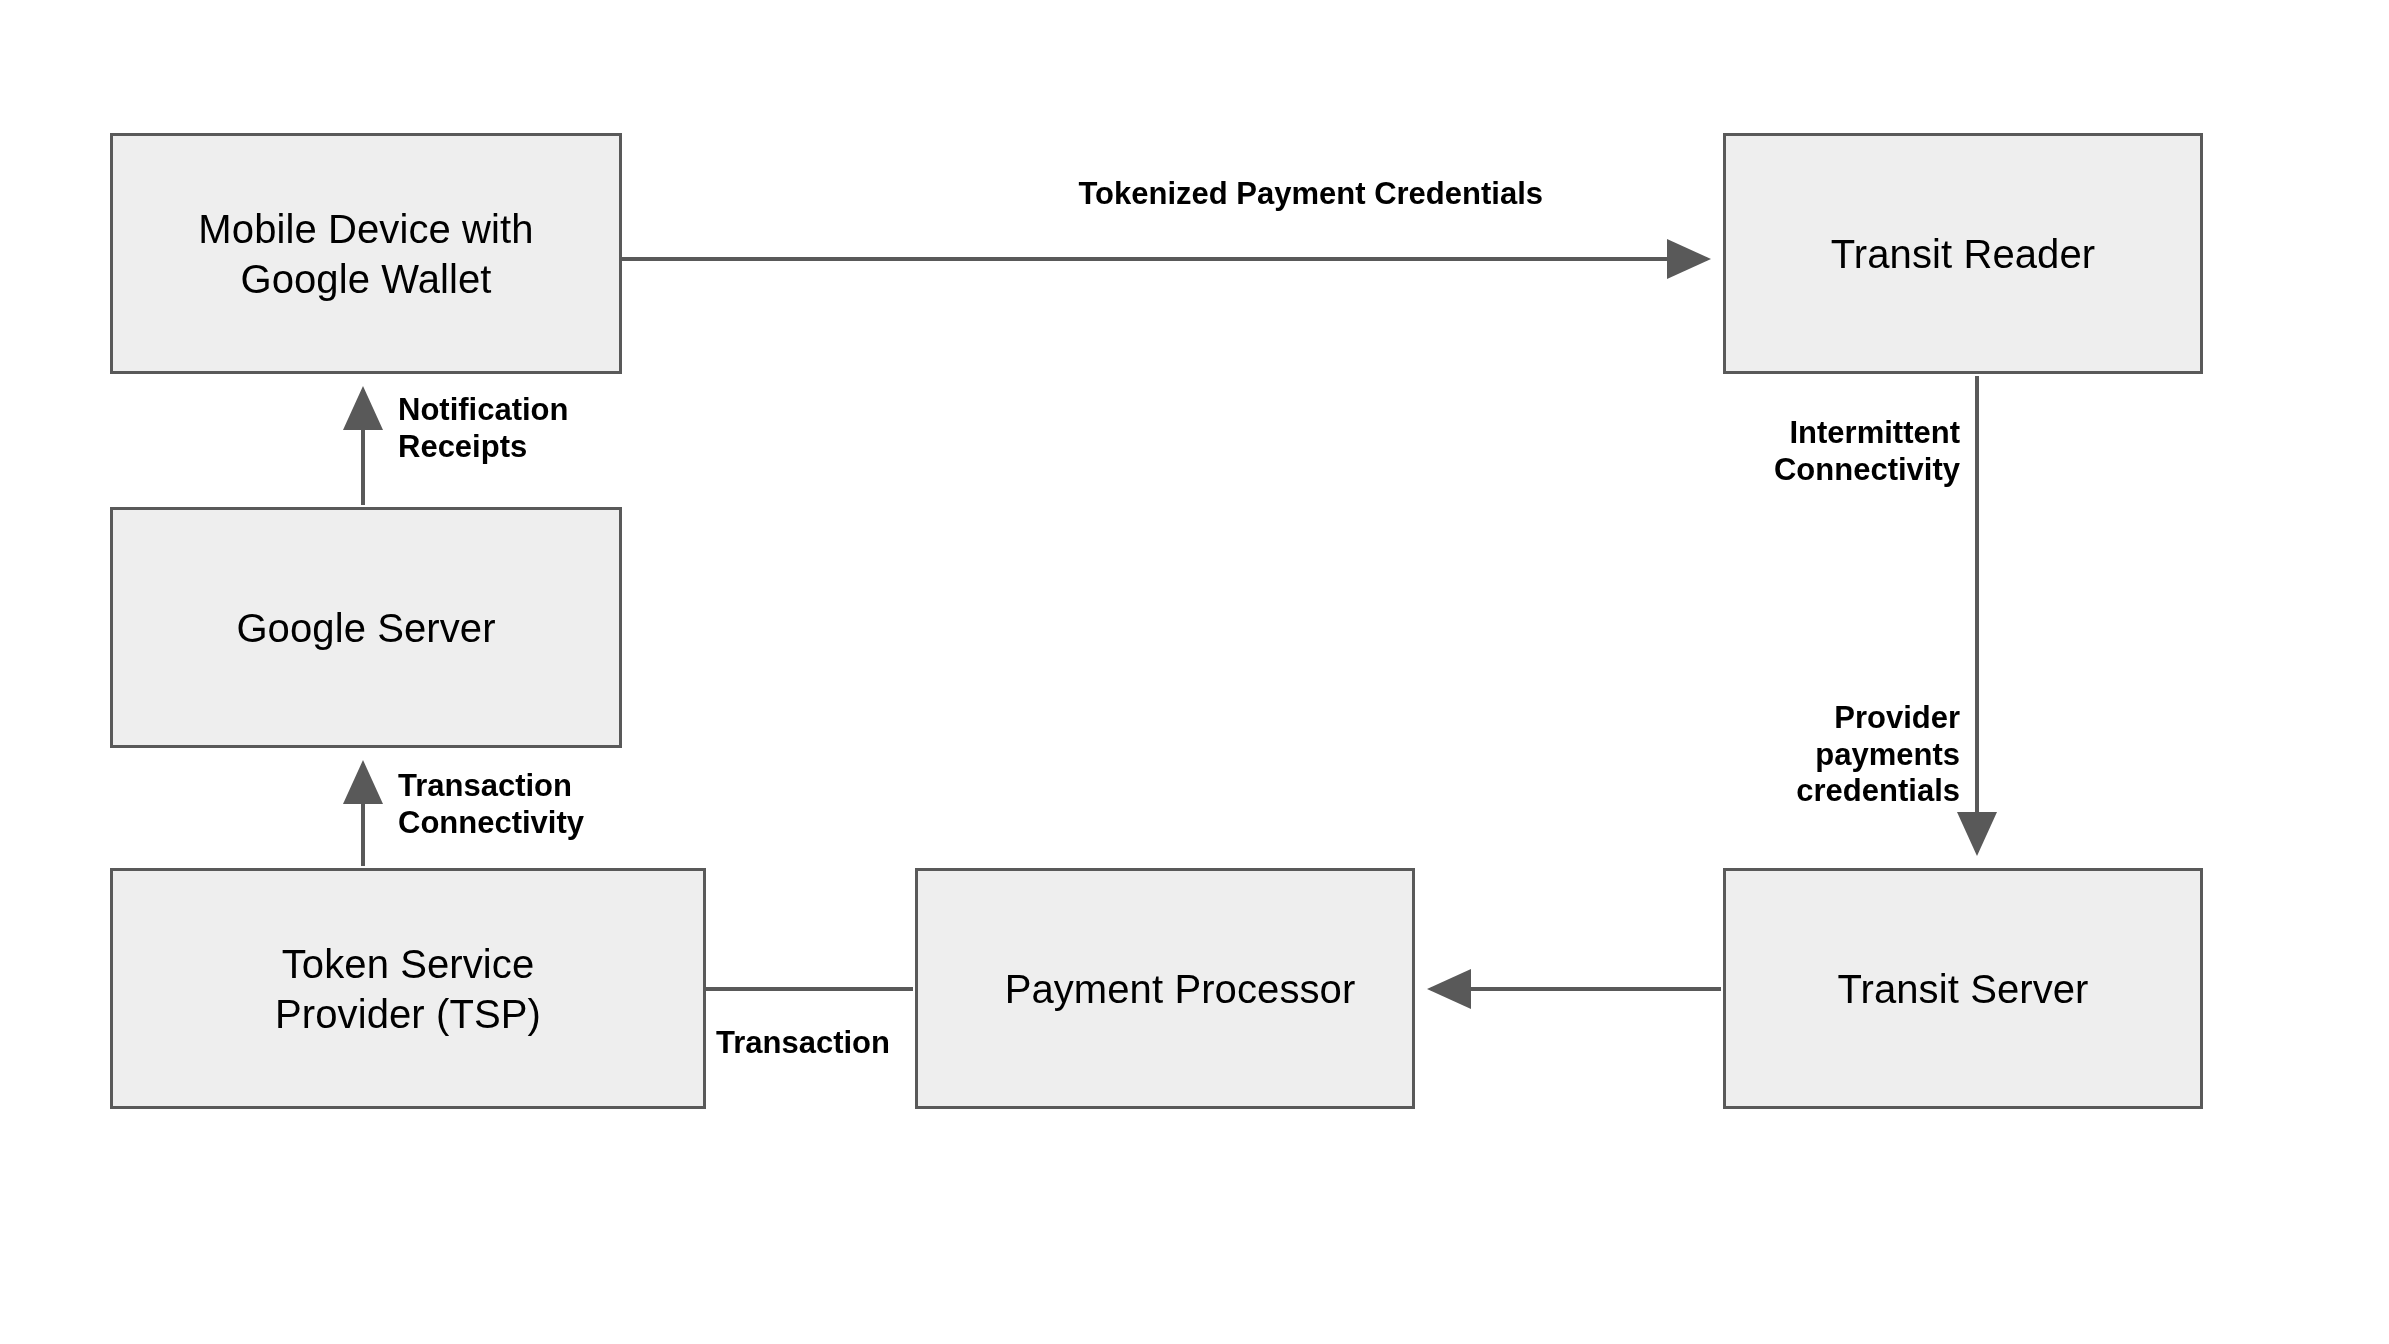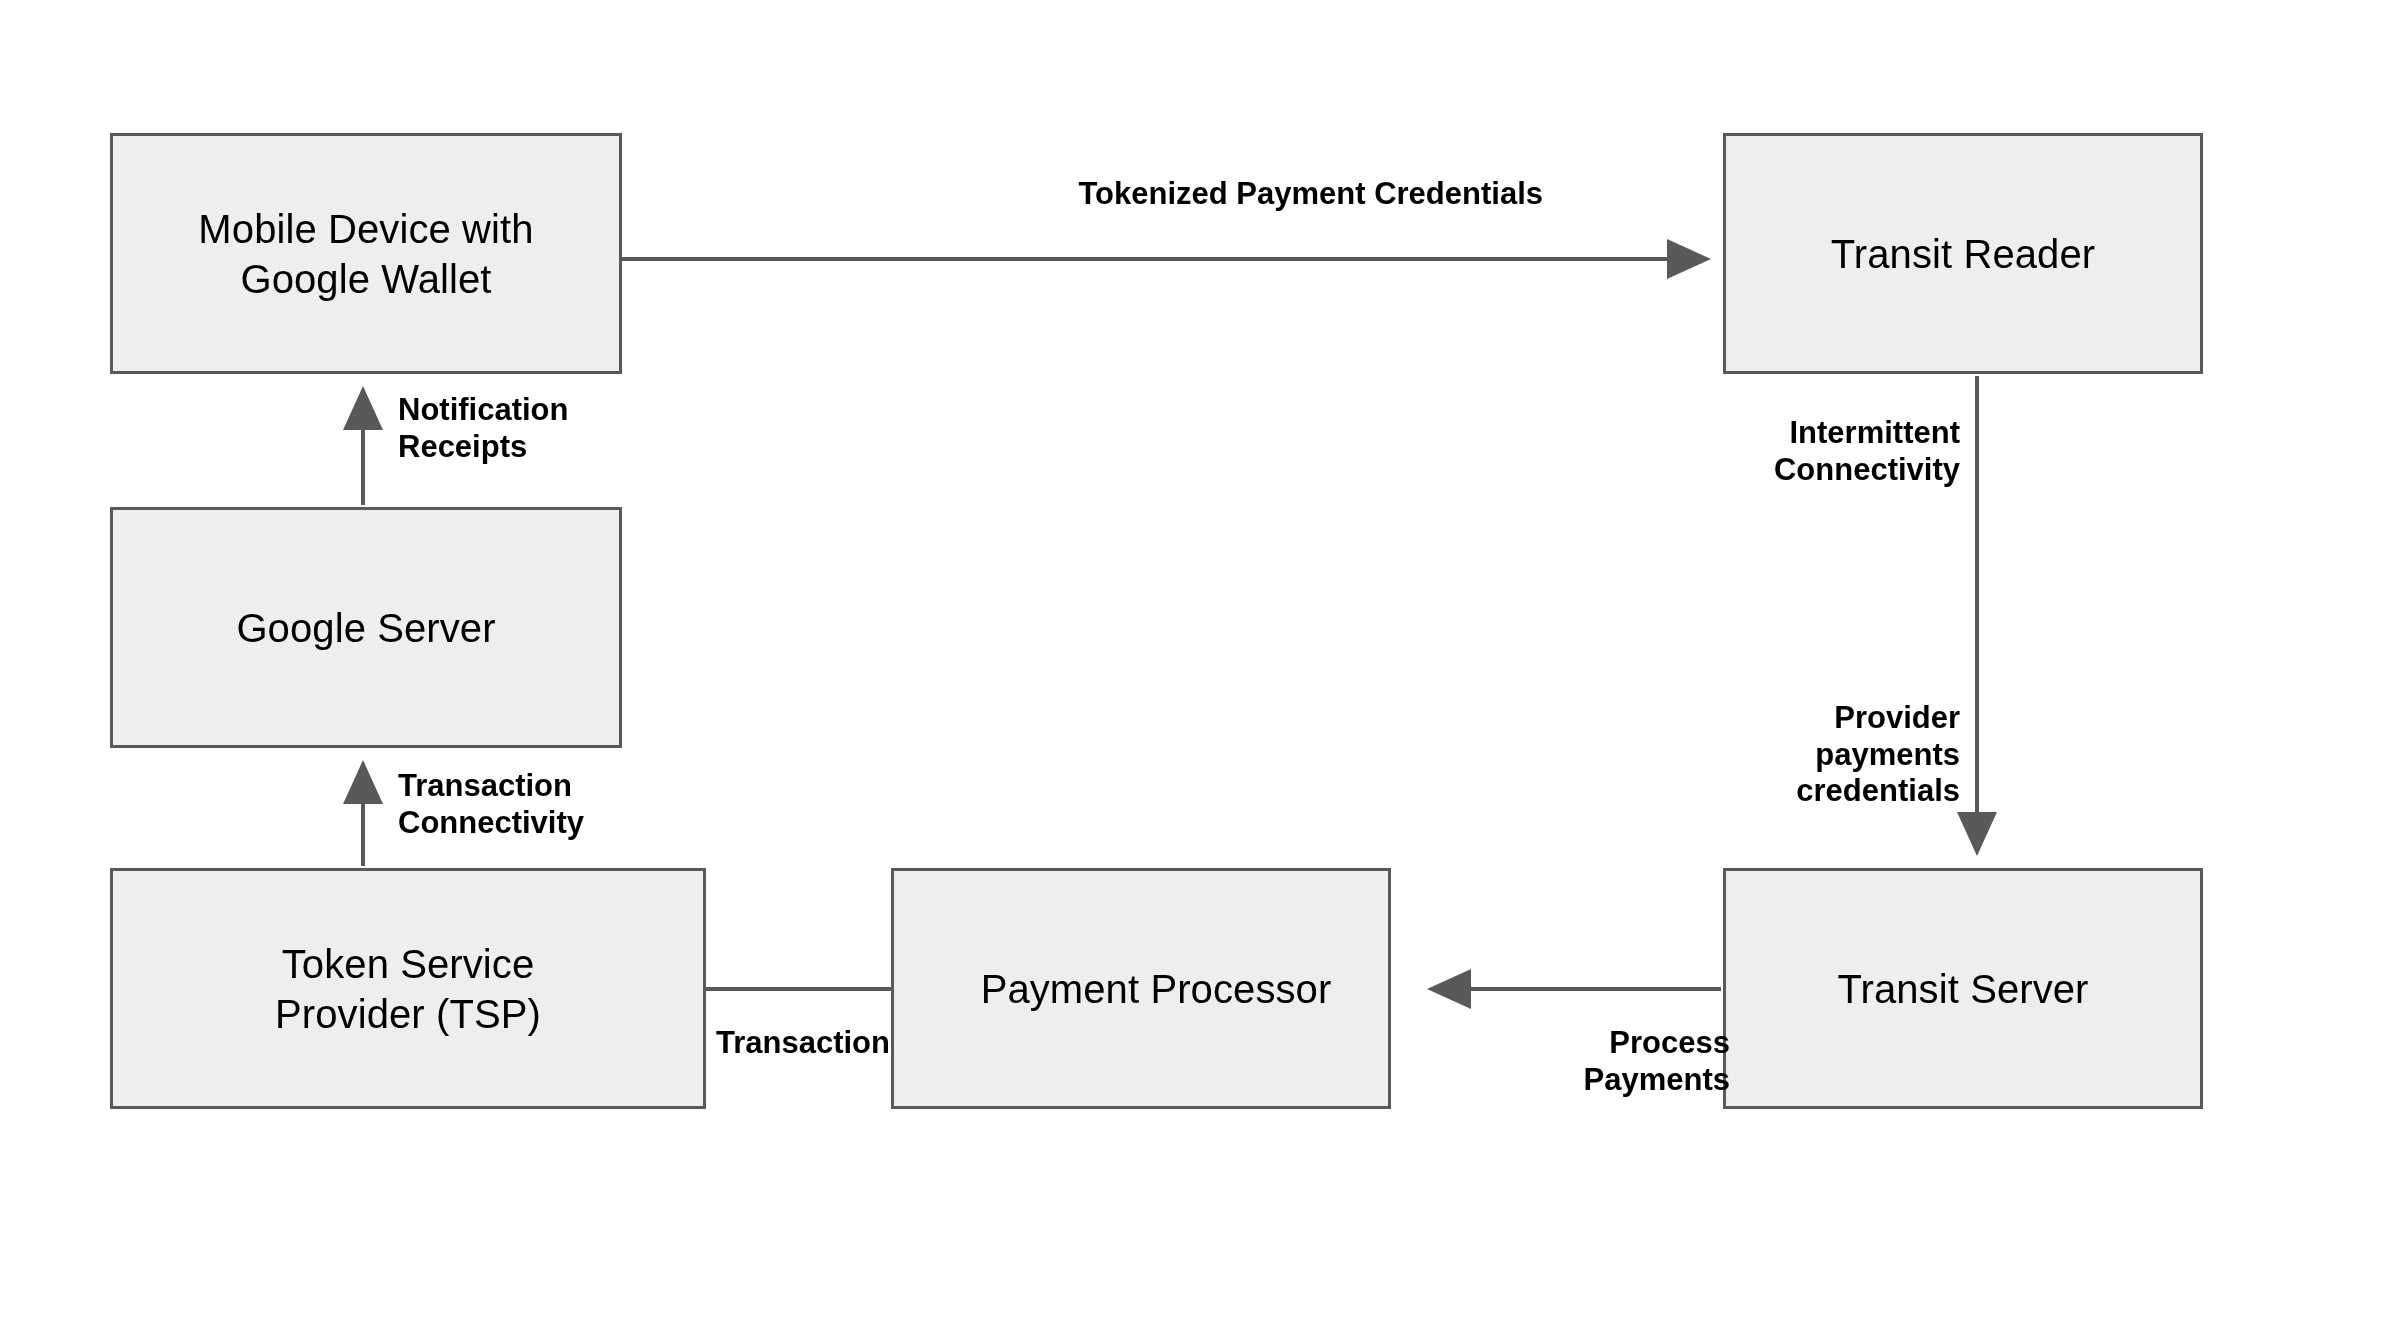--- a/index.html
+++ b/index.html
@@ -54,21 +54,21 @@
     width: 2389px;
     height: 1344px;
     pointer-events: none;
   }
 
   
   #node-mobile      { left: 110px;  top: 133px;  width: 512px; height: 241px; }
   #node-reader      { left: 1723px; top: 133px;  width: 480px; height: 241px; }
   #node-gserver     { left: 110px;  top: 507px;  width: 512px; height: 241px; }
   #node-tsp         { left: 110px;  top: 868px;  width: 596px; height: 241px; }
-  #node-processor   { left: 891px;  top: 868px;  width: 500px; height: 241px; padding-left: 30px; }
+  #node-processor   { left: 915px;  top: 868px;  width: 500px; height: 241px; padding-left: 30px; }
   #node-tserver     { left: 1723px; top: 868px;  width: 480px; height: 241px; }
 
   
   #label-tokenized   { left: 843px;  top: 176px;  width: 700px; }
   #label-notifrec    { left: 398px;  top: 392px;  width: 300px; }
   #label-transnotif  { left: 398px;  top: 768px;  width: 300px; }
   #label-intermit    { left: 1700px; top: 395px;  width: 260px; margin-top: 20px; }
   #label-batched     { left: 1730px; top: 700px;  width: 230px; }
   #label-detokenize  { left: 660px;  top: 1025px; width: 230px; }
   #label-process     { left: 1480px; top: 1025px; width: 250px; }
@@ -146,16 +146,14 @@
 
   <div class="edge-label center-align" id="label-intermit">Intermittent
 Connectivity</div>
 
   <div class="edge-label center-align" id="label-batched">Provider
 payments
 credentials</div>
 
   <div class="edge-label center-align" id="label-detokenize">Transaction</div>
 
-  <div class="edge-label center-align" id="label-process">Process
-Payments</div>
 
 </div>
 
 </body></html>

